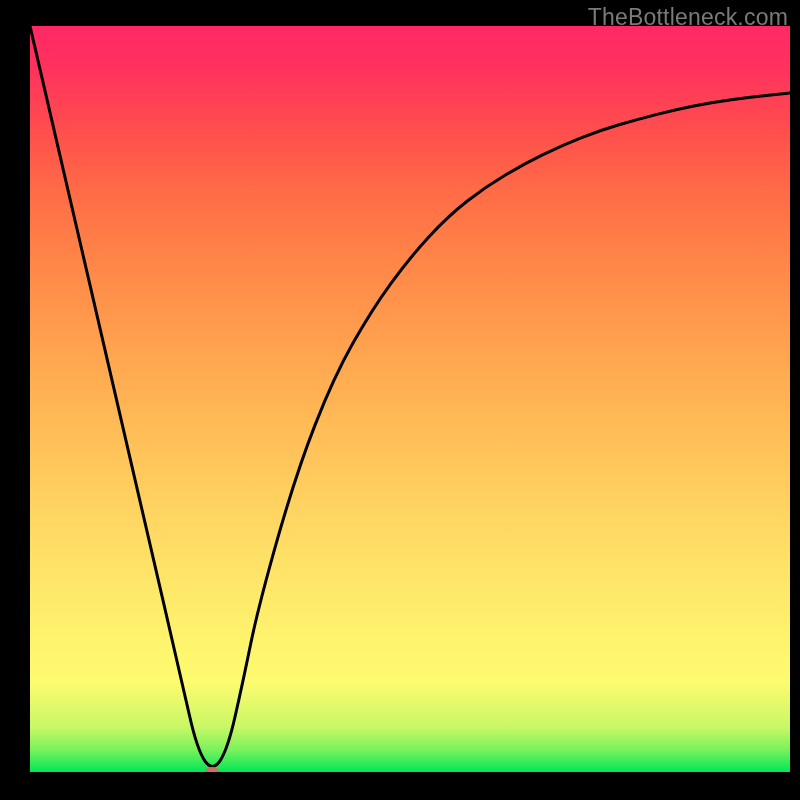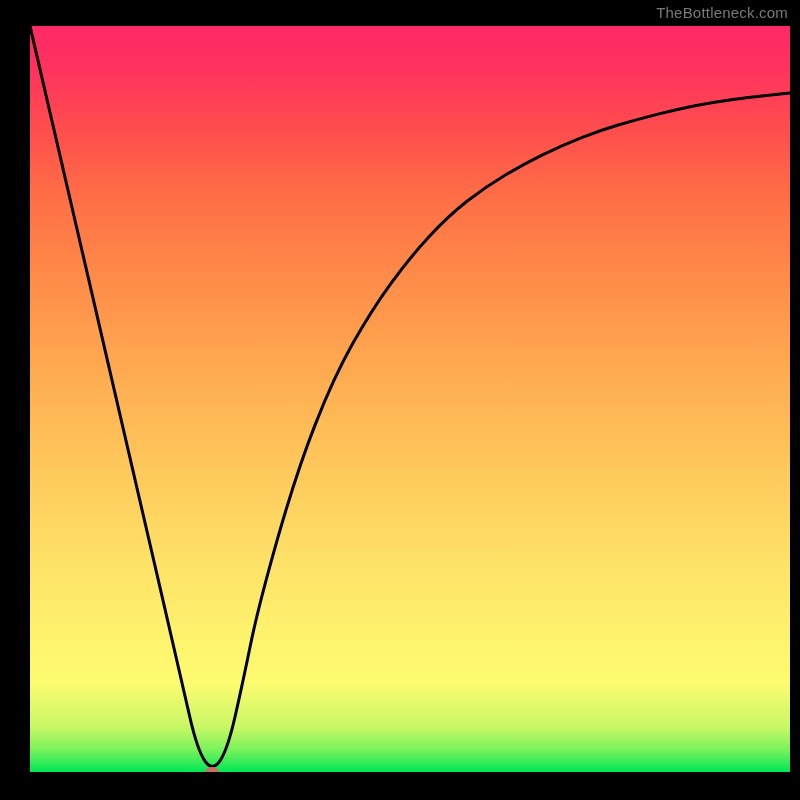--- a/index.html
+++ b/index.html
@@ -54,21 +54,21 @@
     height: 10px;
     border-radius: 50%;
     background: #c97164;
     transform: translate(-50%, -50%);
   }
   .watermark {
     position: absolute;
     top: 4px;
     right: 12px;
     color: #7a7a7a;
-    font-size: 15px;
+    font-size: 23px;
     font-weight: 500;
     letter-spacing: 0.2px;
   }
 </style>
 </head>
 <body>
 
 <div class="frame">
   <div class="watermark">TheBottleneck.com</div>
 

